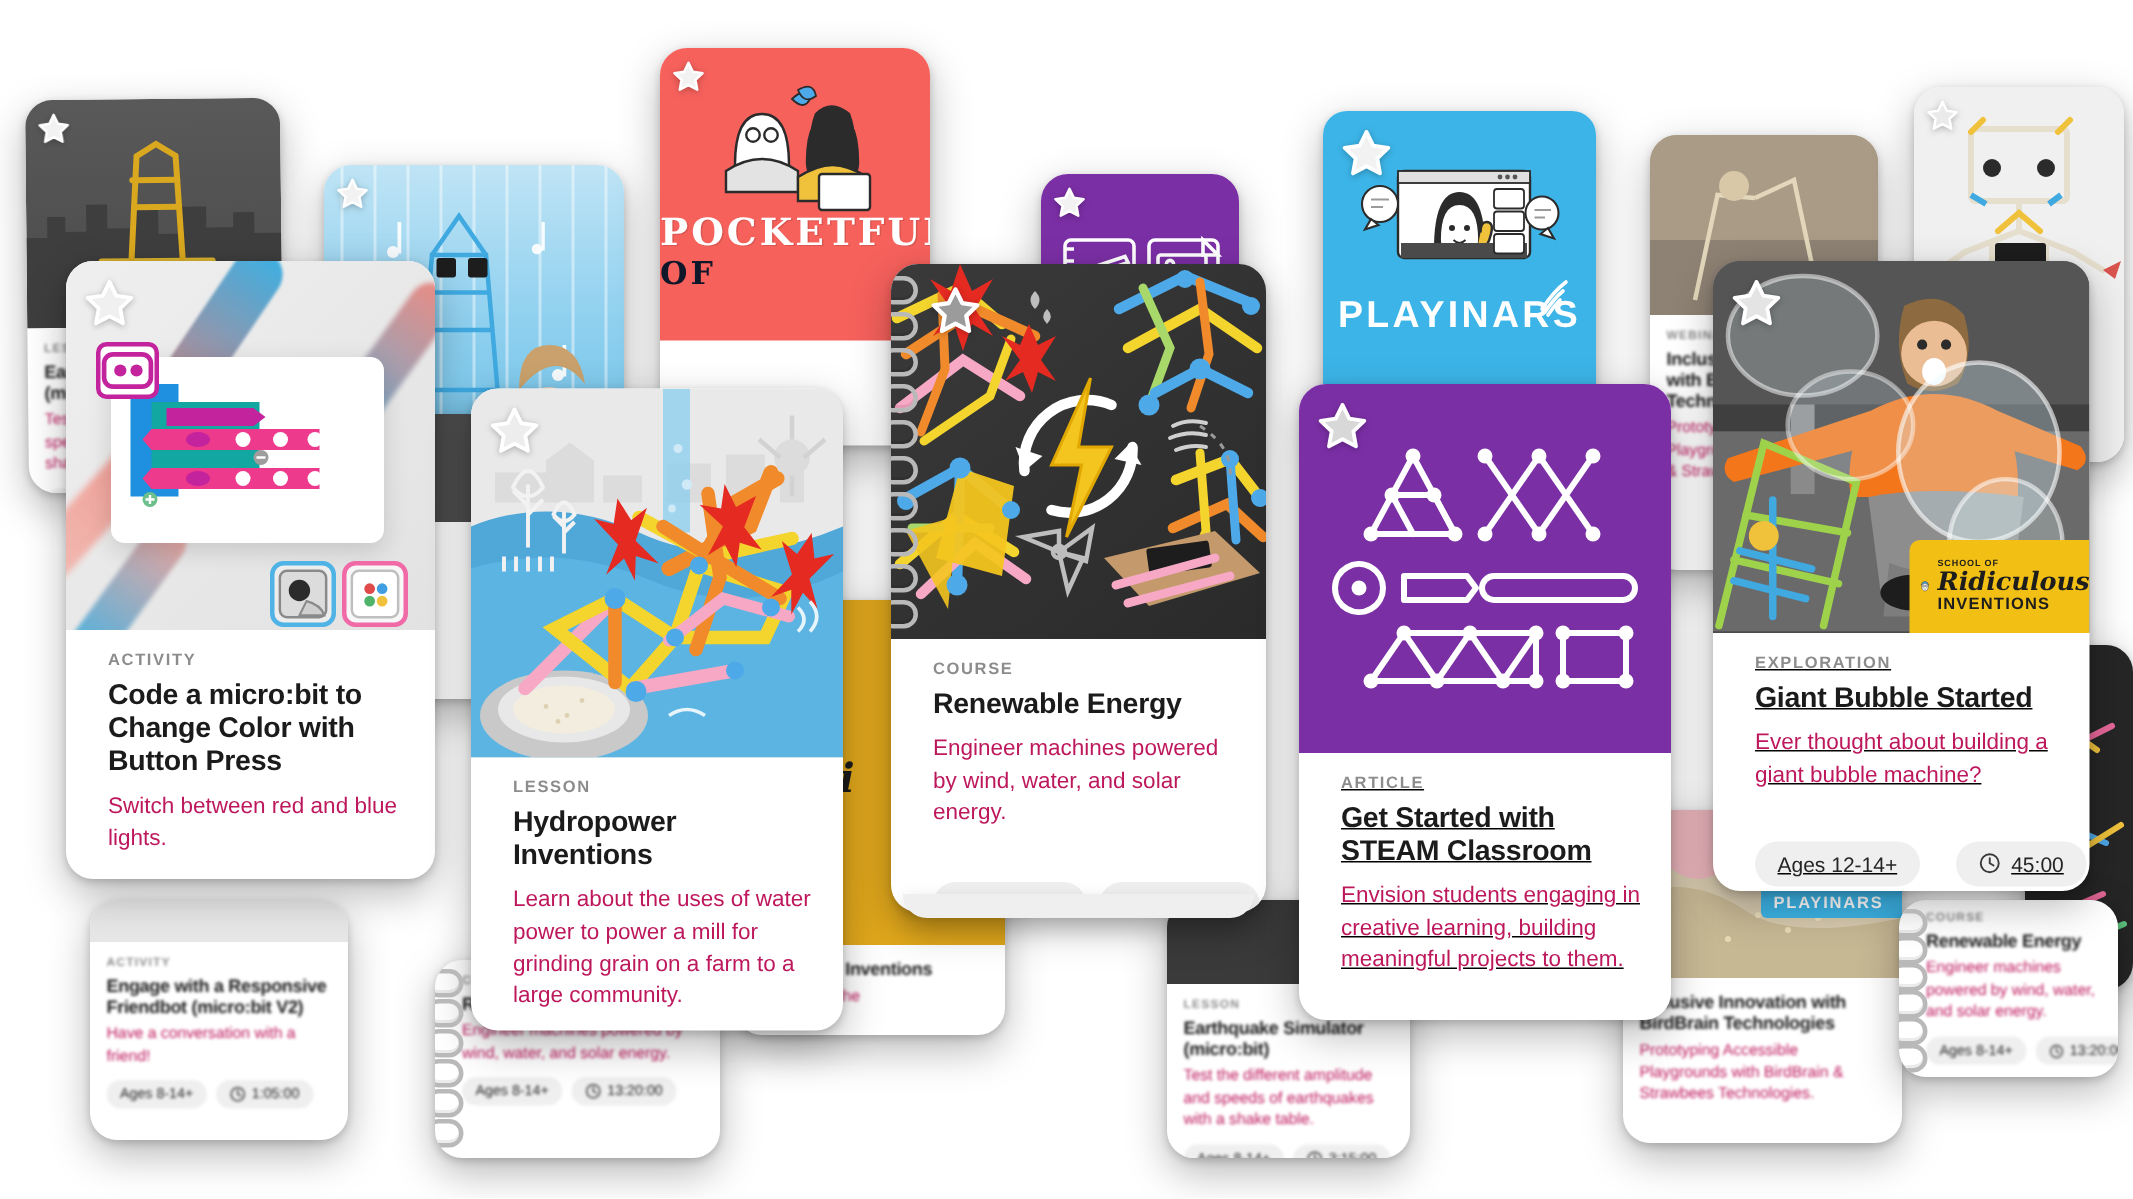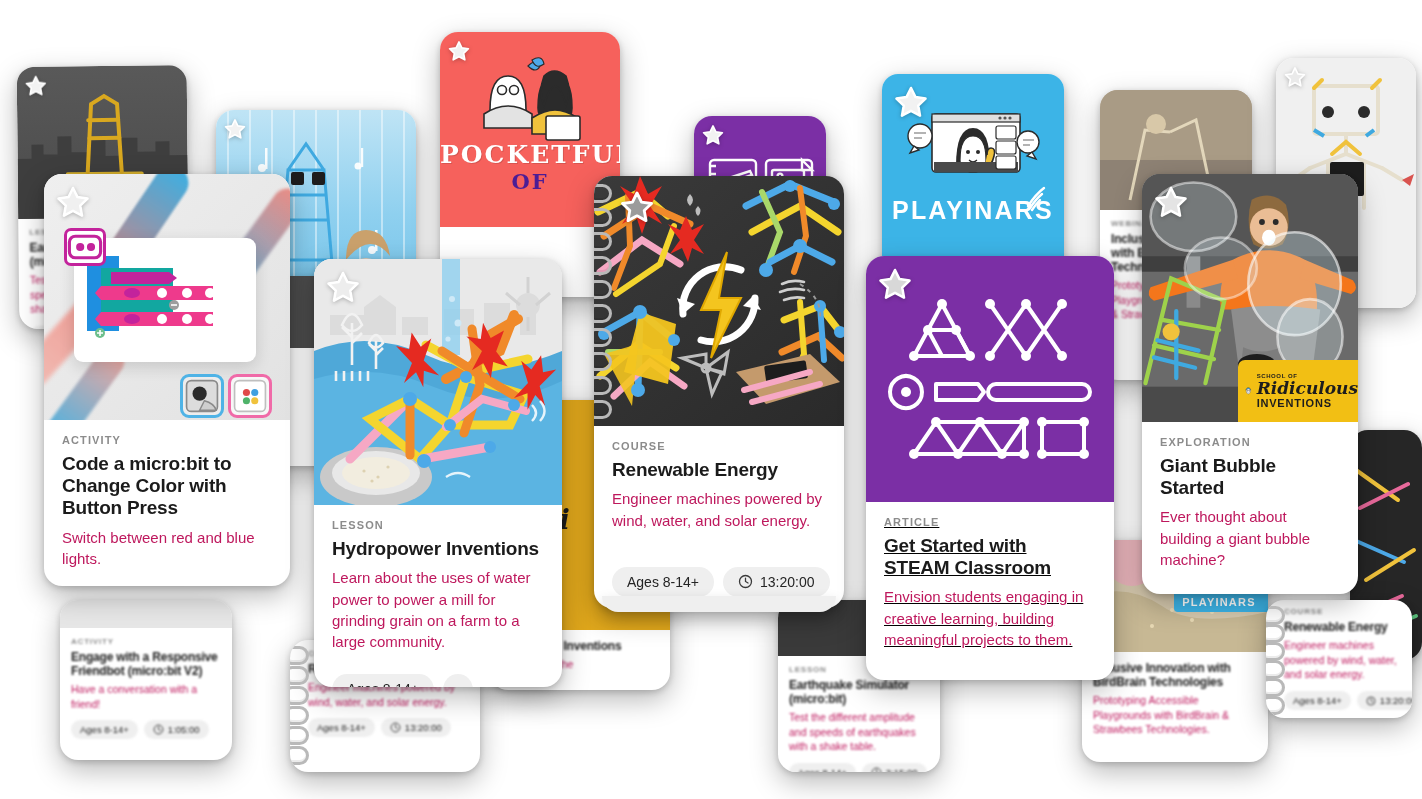--- a/index.html
+++ b/index.html
@@ -3,21 +3,21 @@
 <meta charset="utf-8">
 <style>
   html,body{margin:0;padding:0;background:#ffffff;}
   body{width:1422px;height:799px;overflow:hidden;font-family:"Liberation Sans",sans-serif;}
   #stage{position:relative;width:1422px;height:799px;overflow:hidden;background:#fff;}
 
   
   .card{position:absolute;background:#fff;border-radius:18px;overflow:hidden;
         box-shadow:0 10px 28px rgba(0,0,0,.28), 0 2px 6px rgba(0,0,0,.18);}
   .card .media{position:relative;width:100%;overflow:hidden;background:#ddd;}
-  .card .body{padding:14px 18px 16px 18px;box-sizing:border-box;}
+  .card .body{padding:14px 18px 16px 28px;box-sizing:border-box;}
   .kicker{font-size:11px;font-weight:bold;letter-spacing:.10em;color:#8c8c8c;text-transform:uppercase;margin:0 0 7px 0;}
   .title{font-size:19px;line-height:1.17;font-weight:bold;color:#1b1b1b;margin:0 0 7px 0;letter-spacing:-.2px;}
   .desc{font-size:15px;line-height:1.42;color:#be185d;margin:0;}
   .pills{display:flex;gap:9px;margin-top:16px;}
   .pill{background:#efefef;border-radius:999px;padding:7px 15px;font-size:14px;color:#252525;
         display:flex;align-items:center;gap:7px;white-space:nowrap;}
   .pill svg{display:block;}
   .star{position:absolute;left:12px;top:11px;width:34px;height:34px;z-index:6;filter:drop-shadow(0 1px 2px rgba(0,0,0,.25));}
 
   
@@ -124,21 +124,21 @@
         </g>
         <g fill="#4da9e8" stroke="#2b2b2b" stroke-width="1.2">
           <path d="M88 34 q8 -8 12 0 q-4 8 -12 0z"></path>
             <path d="M92 28 q10 -6 12 4 q-8 6 -12 -4z"></path>
         </g>
       </svg>
       <text></text>
       <div style="position:absolute;left:0;right:0;top:108px;text-align:center;color:#fff;
                   font-family:'DejaVu Serif',serif;font-weight:bold;font-size:25px;letter-spacing:2px;
                   text-shadow:1px 1px 0 rgba(0,0,0,.12);">POCKETFUL</div>
-      <div style="position:absolute;left:0;right:0;top:137px;text-align:center;color:#4c1d95;
+      <div style="position:absolute;left:0;right:0;top:137px;text-align:left;color:#0f172a;
                   font-family:'DejaVu Serif',serif;font-weight:bold;font-size:21px;letter-spacing:2px;">OF</div>
       <svg class="star" viewBox="0 0 40 40">
         <path d="M20 3.5 L25.3 14.2 L37.1 15.9 L28.5 24.2 L30.6 36 L20 30.4 L9.4 36 L11.5 24.2 L2.9 15.9 L14.7 14.2 Z" fill="#f2f2f2" stroke="#fff" stroke-width="3" stroke-linejoin="round"></path>
       </svg>
     </div>
   </div>
 
   <div class="card sm" style="left:694px;top:116px;width:132px;height:168px;">
     <div class="media" style="height:168px;background:#7b2fa5;">
       <svg class="fill" viewBox="0 0 132 168">
@@ -739,21 +739,21 @@
         <path d="M20 3.5 L25.3 14.2 L37.1 15.9 L28.5 24.2 L30.6 36 L20 30.4 L9.4 36 L11.5 24.2 L2.9 15.9 L14.7 14.2 Z" fill="#d8d8d8" stroke="#fff" stroke-width="3" stroke-linejoin="round"></path>
       </svg>
     </div>
     <div class="body">
       <div class="kicker">ARTICLE</div>
       <div class="title">Get Started with STEAM Classroom</div>
       <div class="desc">Envision students engaging in creative learning, building meaningful projects to them.</div>
     </div>
   </div>
 
-  <div class="card" style="left:1142px;top:174px;width:216px;height:420px;">
+  <div class="card" style="left:1142px;top:174px;width:251px;height:420px;text-decoration:underline;">
     <div class="media" style="height:248px;background:#4a4a4a;">
       <svg class="fill" viewBox="0 0 252 248" preserveAspectRatio="none">
         <rect width="252" height="248" fill="#555"></rect>
         <rect y="112" width="252" height="136" fill="#6a6a6a"></rect>
         <rect y="96" width="252" height="18" fill="#3f3f3f"></rect>
         <rect x="52" y="96" width="16" height="60" fill="#8a8a8a"></rect>
 
         <path d="M128 30 q24 -12 40 6 q8 26 -4 46 q-18 10 -34 0 q-10 -26 -2 -52z" fill="#8d6a3f"></path>
         <circle cx="148" cy="62" r="22" fill="#eabd95"></circle>
         <circle cx="140" cy="56" r="3.4" fill="#2b2b2b"></circle>

